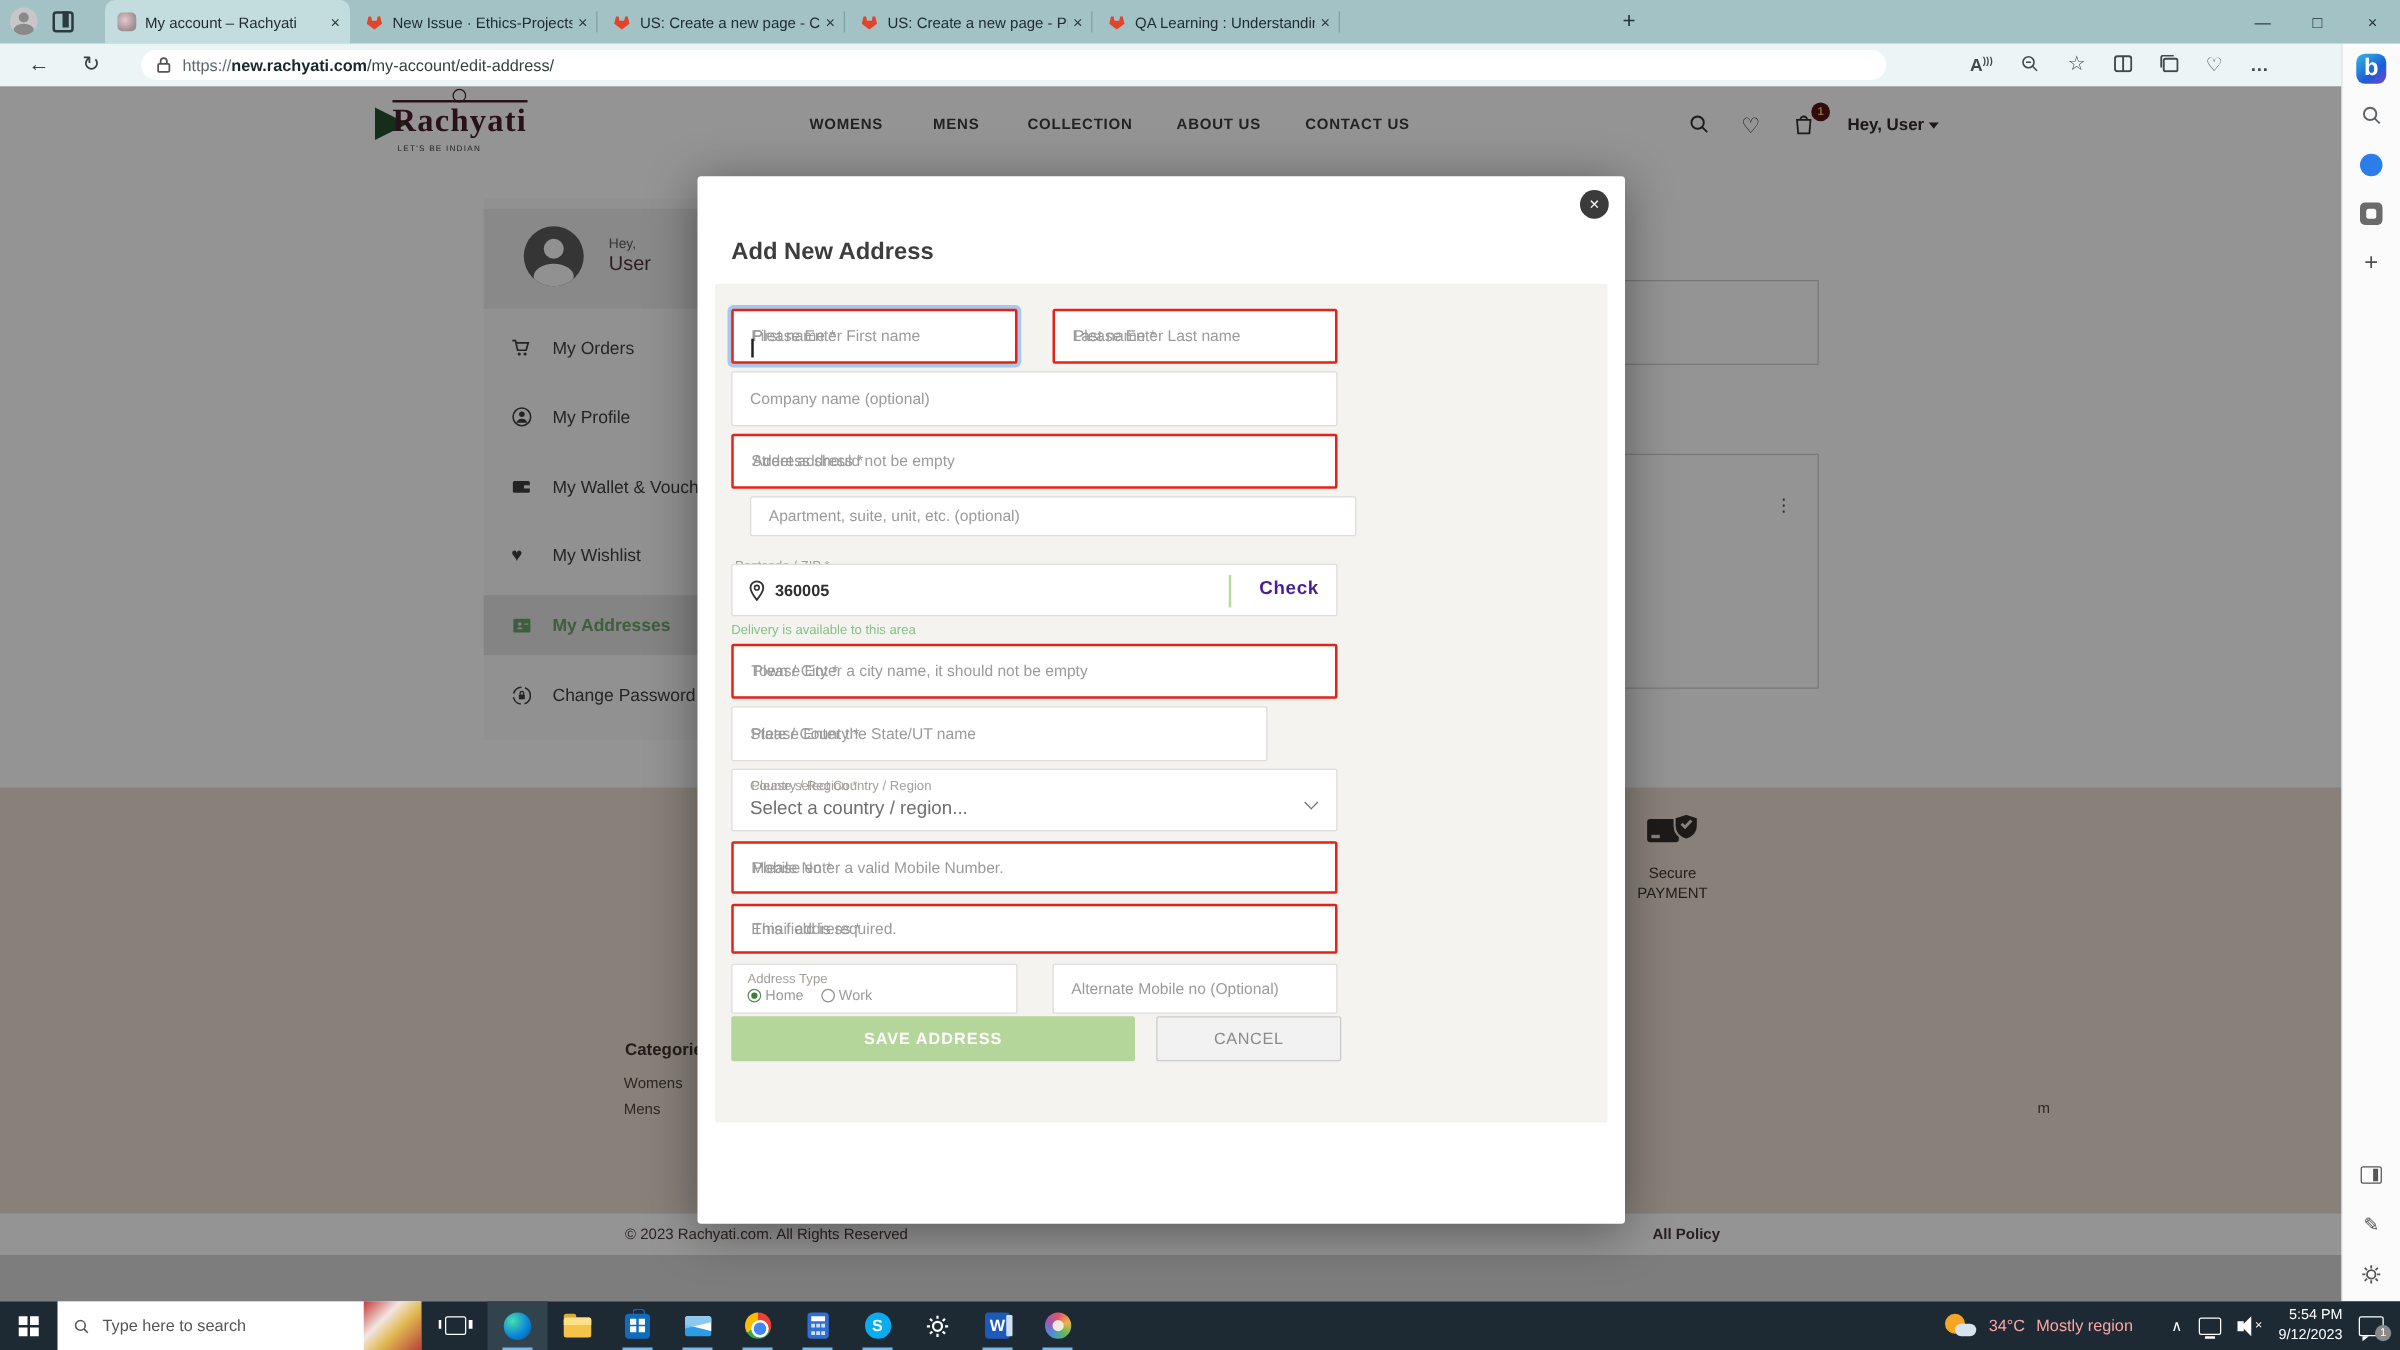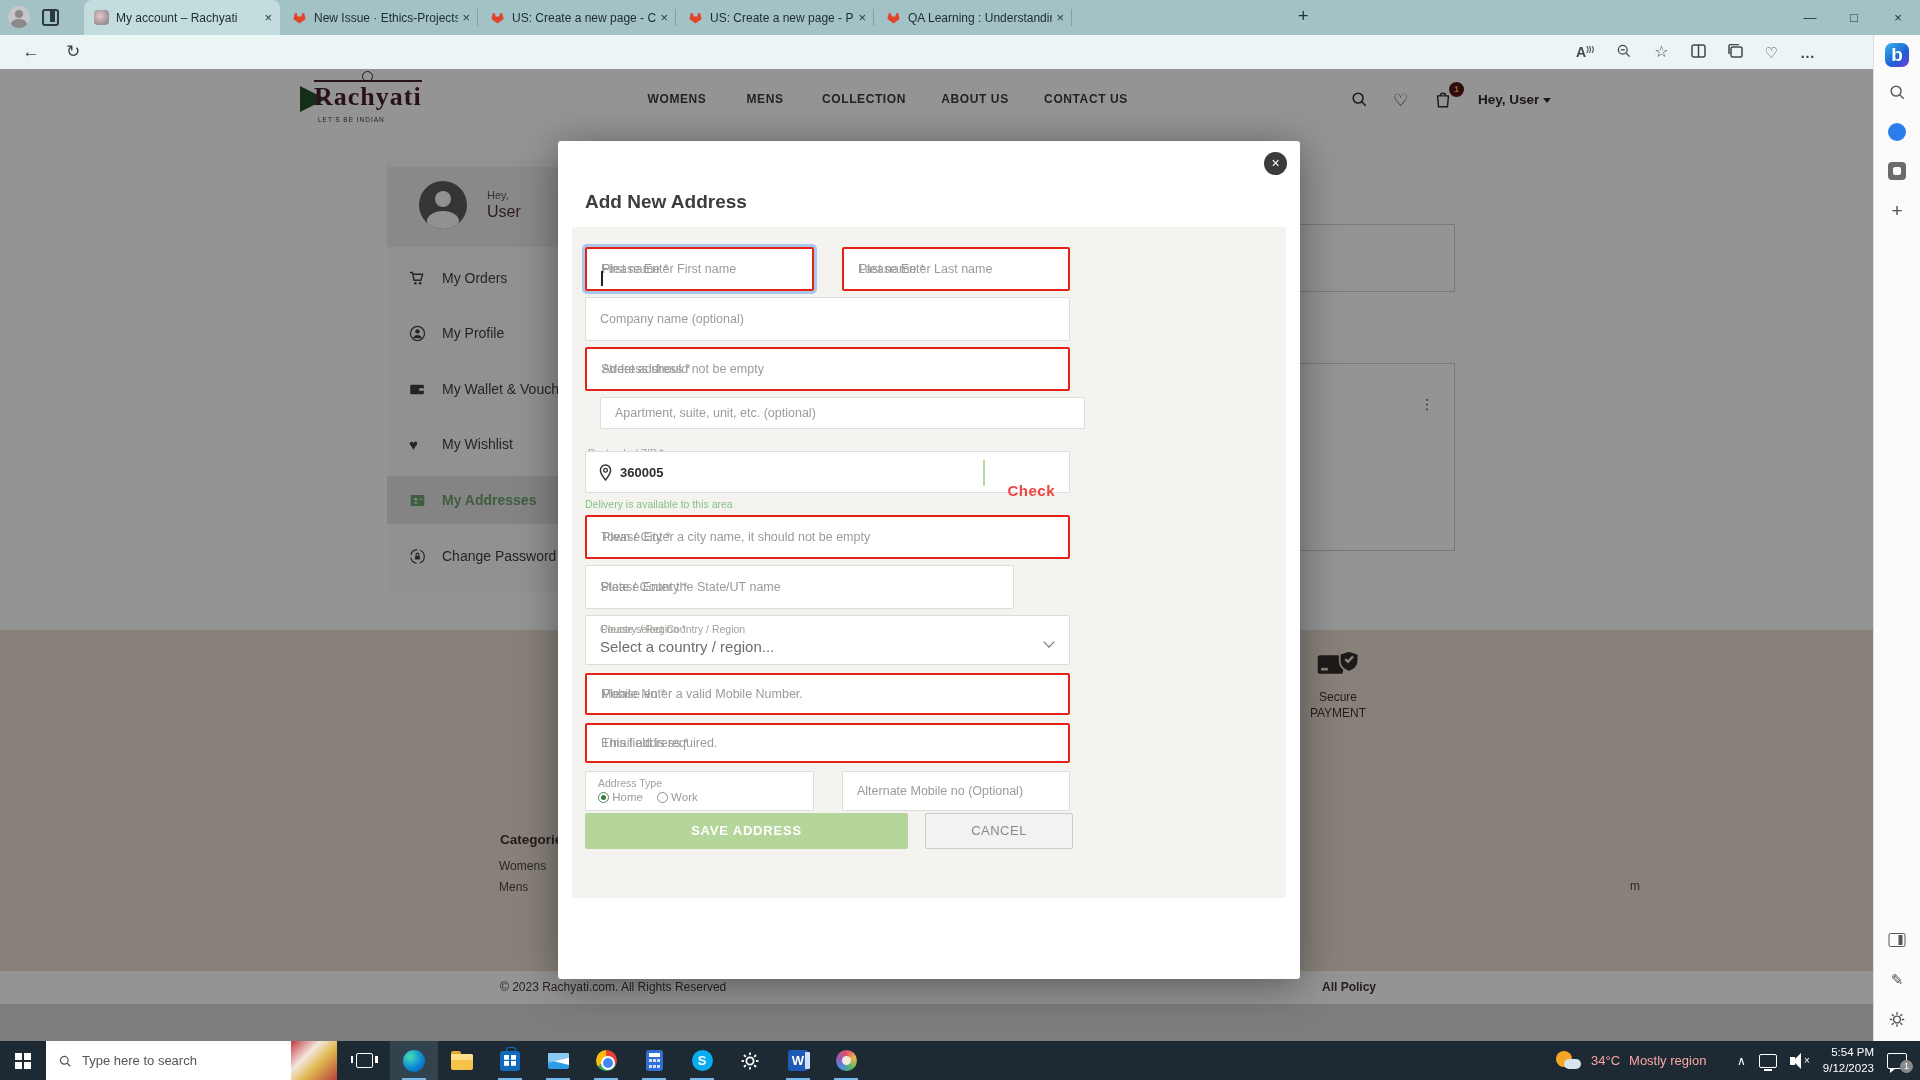--- a/index.html
+++ b/index.html
@@ -104,21 +104,21 @@
   .fld.err-b { border:2px solid #e62217; }
   .fld.focus { box-shadow:0 0 0 3px rgba(125,175,235,.65); }
   .fld .lbl, .fld .err, .fld .ph { position:absolute; left:14px; top:50%; transform:translateY(-50%); font-size:12.5px; color:#9b9b9b; white-space:nowrap; }
   .fld .err { left:15px; }
   .fld.toptext .lbl, .fld.toptext .err { top:13px; transform:none; }
   .caret { position:absolute; left:14px; top:22px; width:1.5px; height:15px; background:#222; }
   .minilabel { position:absolute; font-size:10.5px; color:#a3a09b;margin-top:12px; }
   .pc-input { position:absolute; display:flex; align-items:center; }
   .pc-val { font-size:13px; font-weight:bold; color:#2e2e2e; margin-left:8px; }
   .check-div { position:absolute; right:84px; top:8px; width:2px; height:26px; background:#b9d9a2; }
-  .check-btn { position:absolute; right:14px; top:10px; font-size:15px; font-weight:bold; color:#ef4444; letter-spacing:.5px;margin-top:20px; }
+  .check-btn { position:absolute; right:14px; top:10px; font-size:15px; font-weight:bold; color:#4c1d95; letter-spacing:.5px; }
   .delivery { position:absolute; left:27px; font-size:10.5px; color:#85c285; }
   .sel-lbl, .sel-err { position:absolute; left:14px; top:7px; font-size:10.5px; color:#a3a09b; white-space:nowrap; }
   .sel-err { left:15px; }
   .sel-val { position:absolute; left:14px; top:22px; font-size:15px; color:#6e6e6e; }
   .sel-caret { position:absolute; right:16px; top:22px; width:8px; height:8px; border-right:1.6px solid #6e6e6e; border-bottom:1.6px solid #6e6e6e; transform:rotate(45deg); }
   .radio { width:11px; height:11px; border:1px solid #8f8f8f; border-radius:50%; position:relative; display:inline-block; vertical-align:-2px; }
   .radio.sel { border-color:#5a8a5a; }
   .radio.sel::after { content:""; position:absolute; left:2px; top:2px; width:5px; height:5px; border-radius:50%; background:#3e7d3e; }
   .at-lbl { position:absolute; left:12px; top:5px; font-size:10.5px; color:#a3a09b; }
   .at-opts { position:absolute; left:12px; top:19px; font-size:11.5px; color:#9b9b9b; display:flex; gap:14px; align-items:center; }
@@ -238,20 +238,27 @@
     <div class="newtab">+</div>
 
     <div class="winctl" style="right:88px;">—</div>
     <div class="winctl" style="right:44px;">□</div>
     <div class="winctl" style="right:0;">×</div>
   </div>
 
   <div class="toolbar">
     <div class="nav-glyph" style="left:16px;">←</div>
     <div class="nav-glyph" style="left:58px;">↻</div>
+    <div class="urlpill">
+      <svg width="12" height="14" viewBox="0 0 12 14">
+          <rect x="1.5" y="6" width="9" height="6.5" rx="1" fill="none" stroke="#555" stroke-width="1.4"></rect>
+          <path d="M3.5 6 V4 a2.5 2.5 0 0 1 5 0 V6" fill="none" stroke="#555" stroke-width="1.4"></path>
+        </svg>
+      <span class="url-text"><span>https://</span><b>new.rachyati.com</b><span class="path">/my-account/edit-address/</span></span>
+    </div>
     <div class="tool-icons">
       <span class="ti readaloud"><span>A</span><sup>)))</sup></span>
       <span class="ti"><svg width="16" height="16" viewBox="0 0 20 20">
             <circle cx="8.5" cy="8.5" r="5.5" fill="none" stroke="#3e4a4c" stroke-width="1.6"></circle>
             <line x1="6" y1="8.5" x2="11" y2="8.5" stroke="#3e4a4c" stroke-width="1.6"></line>
             <line x1="12.8" y1="12.8" x2="17" y2="17" stroke="#3e4a4c" stroke-width="1.6"></line>
           </svg></span>
       <span class="ti" style="font-size:16px;">☆</span>
       <span class="ti"><svg width="15" height="14" viewBox="0 0 15 14">
             <rect x="1" y="1" width="13" height="12" rx="2" fill="none" stroke="#3e4a4c" stroke-width="1.5"></rect>

